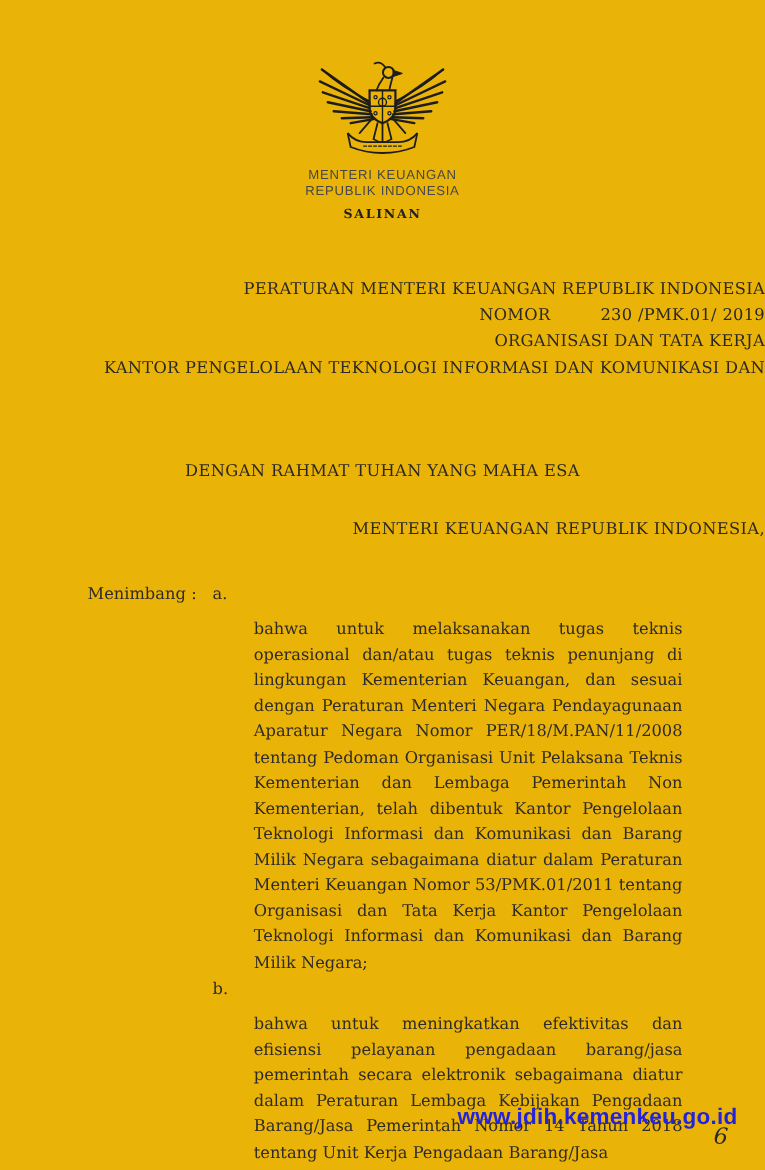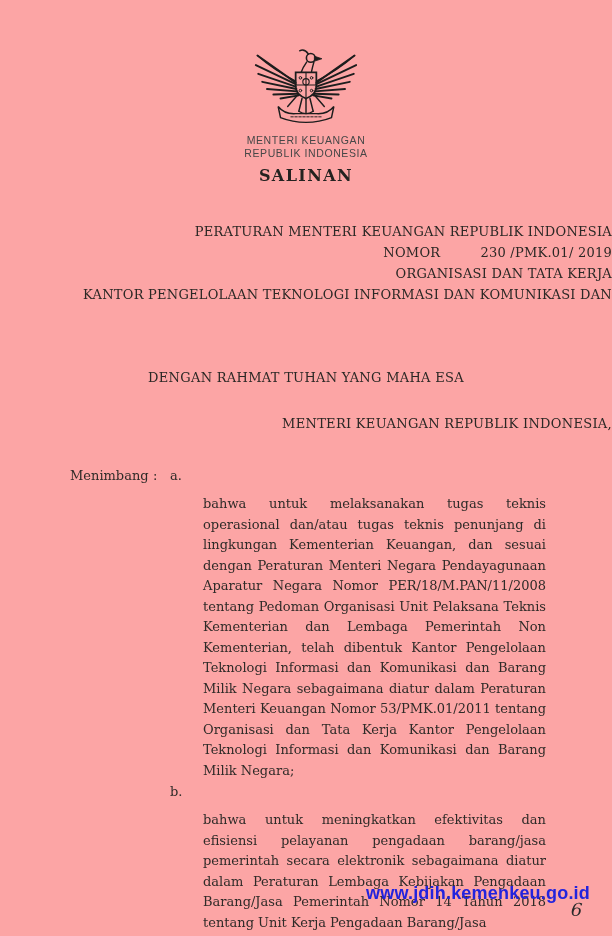--- a/index.html
+++ b/index.html
@@ -2,21 +2,21 @@
 <html><head>
 <meta charset="utf-8">
 <style>
   * { margin: 0; padding: 0; box-sizing: border-box; }
   html, body { background: #ffffff; }
   .page {
     position: relative;
     width: 612px;
     height: 936px;
     margin: 0 auto;
-    background: #fca5a5;
+    background: #eab308;
     overflow: hidden;
     font-family: "DejaVu Serif", "Liberation Serif", serif;
     color: #2f2b28;
   }
 
   
   .header-block {
     position: absolute;
     top: 46px;
     left: 0;
@@ -27,21 +27,21 @@
   .ministry-lines {
     margin-top: 6px;
     font-family: "Liberation Sans", sans-serif;
     font-size: 10.5px;
     line-height: 12.5px;
     letter-spacing: 0.6px;
     color: #474747;
   }
   .salinan {
     margin-top: 7px;
-    font-size: 16px;
+    font-size: 10px;
     font-weight: bold;
     letter-spacing: 1.4px;
     color: #242220;
   }
 
   
   .title-block {
     position: absolute;
     top: 221px;
     left: 0;

